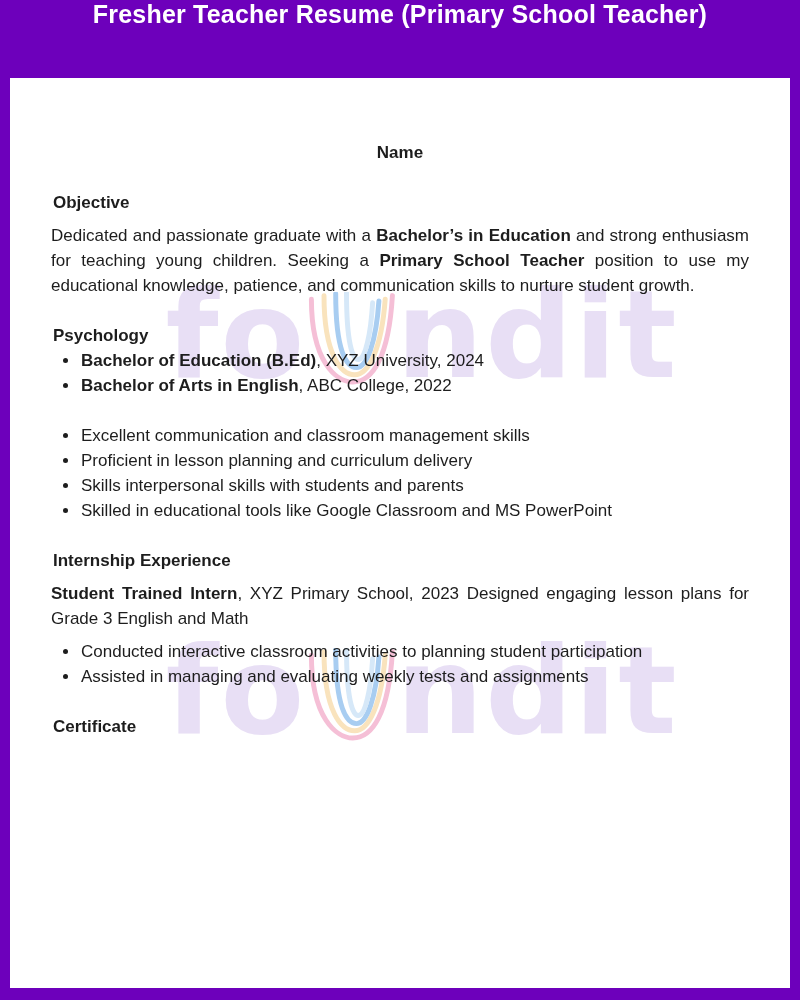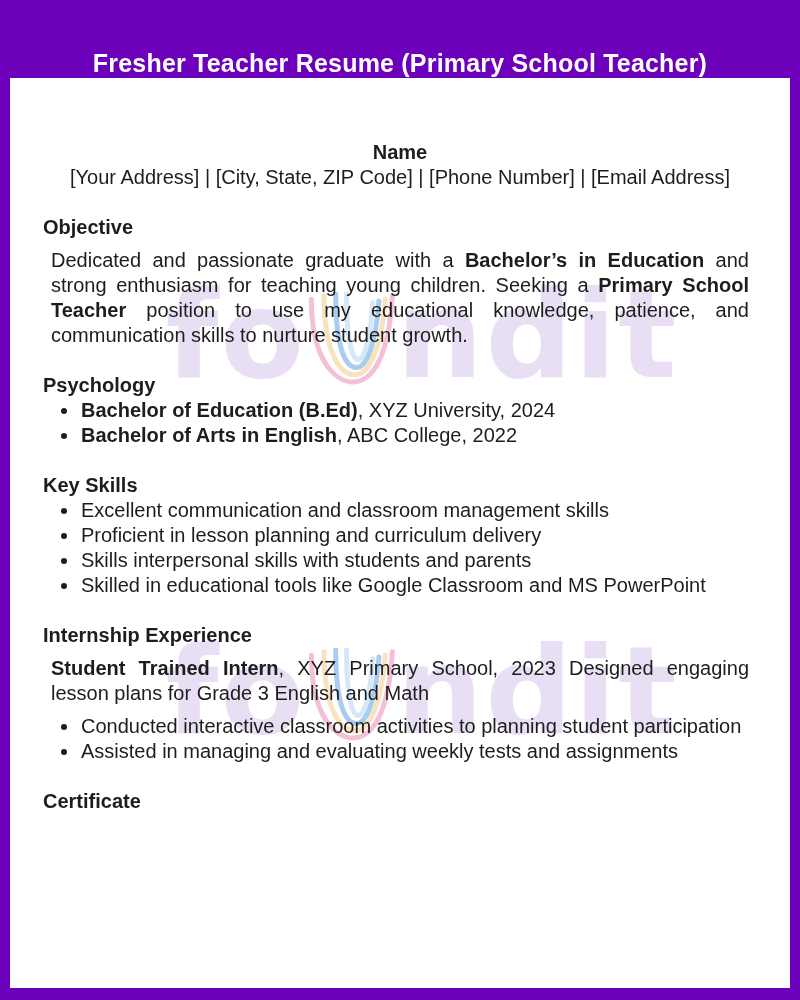--- a/index.html
+++ b/index.html
@@ -6,21 +6,21 @@
   body {
     width: 800px; height: 1000px;
     background: #6D00BB;
     font-family: "Liberation Sans", sans-serif;
     color: #1d1d1d;
     position: relative;
     overflow: hidden;
   }
   .header {
     height: 78px;
-    display: flex; align-items: flex-end; justify-content: center;
+    display: flex; align-items: flex-start; justify-content: center;
   }
   .header .title {
     color: #ffffff;
     font-size: 25px;
     font-weight: 700;
     letter-spacing: 0.2px;
   }
   .page {
     position: absolute;
     top: 78px; left: 10px; right: 10px; bottom: 12px;
@@ -44,27 +44,27 @@
     user-select: none;
   }
   .watermark.first { top: 200px; }
   .watermark.second { top: 556px; }
   .watermark .smile { display: inline-block; margin-top: 14px; }
   .watermark .smile svg { display: block; }
   .content {
     position: relative;
     z-index: 1;
     padding: 62px 33px 0 33px;
-    font-size: 20px;
+    font-size: 17px;
     line-height: 25px;
   }
   .center { text-align: center; }
   .name-line { font-weight: 700; }
   .section { margin-top: 25px; }
-  .section .heading { font-weight: 700; }
+  .section .heading { font-weight: 700; margin-left: 10px; }
   .para { margin: 8px; text-align: justify; }
   ul.bullets { margin: 0; padding: 0 0 0 37px; list-style: disc; }
   ul.bullets li { line-height: 25px; padding-left: 1px; }
   b, .seg-b { font-weight: 700; }
 </style>
 </head>
 <body style="background: rgb(109, 0, 187);">
 
 <div class="header">
   <div class="title" style="color: rgb(255, 255, 255);">Fresher Teacher Resume (Primary School Teacher)</div>
@@ -93,35 +93,33 @@
       <path d="M20,4 C20,72 40,92 54,92 C70,92 84,62 88,8" stroke="#F9E3BD"></path>
       <path d="M33,2 C33,66 45,84 56,84 C68,84 78,54 81,10" stroke="#A8CDF1"></path>
       <path d="M45,0 C45,58 52,75 58,75 C66,75 72,46 74,12" stroke="#D6E8F8"></path>
     </svg>
       </span>
       <span>ndit</span>
   </div>
 
   <div class="content">
     <div class="center name-line">Name</div>
-    <div class="center">[Your Address] | [City, State, ZIP Code] | [Phone Number] | [Email Address]</div>
     <div>
         <div class="section">
           <div class="heading">Objective</div>
           <p class="para"><span>Dedicated and passionate graduate with a </span><span class="seg-b">Bachelor’s in Education</span><span> and strong enthusiasm for teaching young children. Seeking a </span><span class="seg-b">Primary School Teacher</span><span> position to use my educational knowledge, patience, and communication skills to nurture student growth.</span></p>
         </div>
         <div class="section">
           <div class="heading">Psychology</div>
           <ul class="bullets">
             <li><span class="seg-b">Bachelor of Education (B.Ed)</span><span>, XYZ University, 2024</span></li>
             <li><span class="seg-b">Bachelor of Arts in English</span><span>, ABC College, 2022</span></li>
           </ul>
         </div>
         <div class="section">
-          <div class="heading">Key Skills</div>
           <ul class="bullets">
             <li><span>Excellent communication and classroom management skills</span></li>
             <li><span>Proficient in lesson planning and curriculum delivery</span></li>
             <li><span>Skills interpersonal skills with students and parents</span></li>
             <li><span>Skilled in educational tools like Google Classroom and MS PowerPoint</span></li>
           </ul>
         </div>
         <div class="section">
           <div class="heading">Internship Experience</div>
           <p class="para"><span class="seg-b">Student Trained Intern</span><span>, XYZ Primary School, 2023 Designed engaging lesson plans for Grade 3 English and Math</span></p>

